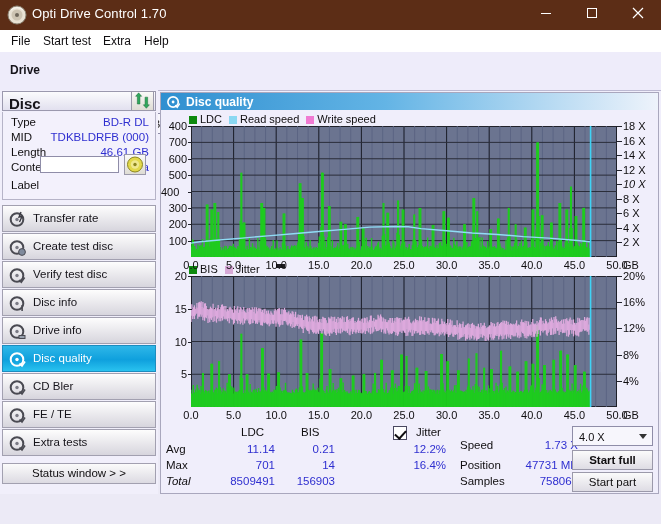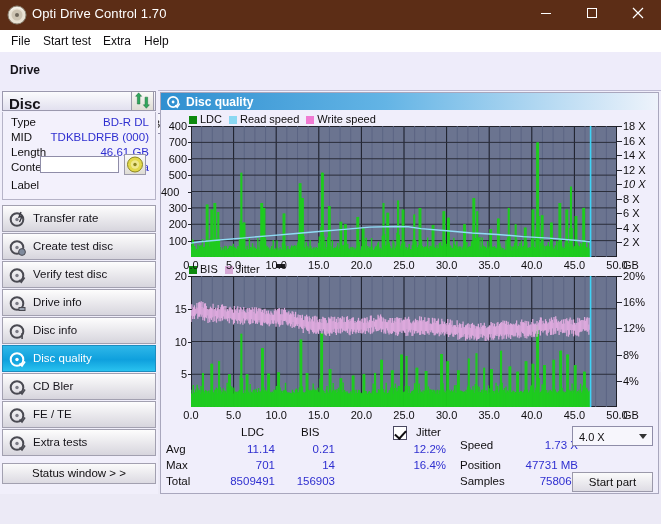--- a/index.html
+++ b/index.html
@@ -337,31 +337,31 @@
           <circle cx="8" cy="8.5" r="6.3" fill="none" stroke="#4a4a52" stroke-width="2"></circle>
           <circle cx="8" cy="8.5" r="1.7" fill="#7a7a85"></circle>
           <path d="M10 13 L12.3 15.3 L15.6 10.6" stroke="#4a4a52" stroke-width="1.7" fill="none"></path>
         </svg>
         <span class="ni-t">Verify test disc</span>
       </div>
       <div class="navitem">
         <svg class="ni-ic" viewBox="0 0 17 17">
           <circle cx="8" cy="8.5" r="6.3" fill="none" stroke="#4a4a52" stroke-width="2"></circle>
           <circle cx="8" cy="8.5" r="1.7" fill="#7a7a85"></circle>
-          <rect x="10" y="12.5" width="6" height="3" fill="#9aa2b0" stroke="#4a4a52"></rect>
+          <rect x="12.3" y="10" width="1.6" height="6" fill="#4a4a52"></rect>
         </svg>
-        <span class="ni-t">Drive info</span>
+        <span class="ni-t">Disc info</span>
       </div>
       <div class="navitem">
         <svg class="ni-ic" viewBox="0 0 17 17">
           <circle cx="8" cy="8.5" r="6.3" fill="none" stroke="#4a4a52" stroke-width="2"></circle>
           <circle cx="8" cy="8.5" r="1.7" fill="#7a7a85"></circle>
-          <rect x="12.3" y="10" width="1.6" height="6" fill="#4a4a52"></rect>
+          <rect x="10" y="12.5" width="6" height="3" fill="#9aa2b0" stroke="#4a4a52"></rect>
         </svg>
-        <span class="ni-t">Disc info</span>
+        <span class="ni-t">Drive info</span>
       </div>
       <div class="navitem sel">
         <svg class="ni-ic" viewBox="0 0 17 17">
           <circle cx="8" cy="8.5" r="6.3" fill="none" stroke="#ffffff" stroke-width="2"></circle>
           <circle cx="8" cy="8.5" r="1.7" fill="#ffffff"></circle>
           <path d="M10.5 12.5 L13 15 L16 10.5" stroke="#ffffff" stroke-width="1.7" fill="none"></path>
         </svg>
         <span class="ni-t">Disc quality</span>
       </div>
       <div class="navitem">
@@ -2149,31 +2149,32 @@
     <div class="st" style="left:6px;top:18px;">Avg</div>
     <div class="stv" style="left:50px;top:18px;width:65px;">11.14</div>
     <div class="stv" style="left:110px;top:18px;width:65px;">0.21</div>
     <div class="stv" style="left:220px;top:18px;width:66px;">12.2%</div>
 
     <div class="st" style="left:6px;top:34px;">Max</div>
     <div class="stv" style="left:50px;top:34px;width:65px;">701</div>
     <div class="stv" style="left:110px;top:34px;width:65px;">14</div>
     <div class="stv" style="left:220px;top:34px;width:66px;">16.4%</div>
 
-    <div class="st" style="left:6px;top:50px;">Total</div>
+    <div class="st" style="left:6px;top:50px;font-style:italic;">Total</div>
     <div class="stv" style="left:50px;top:50px;width:65px;">8509491</div>
     <div class="stv" style="left:110px;top:50px;width:65px;">156903</div>
 
     <div class="st" style="left:300px;top:14px;">Speed</div>
     <div class="stv" style="left:356px;top:14px;width:62px;">1.73 X</div>
     <div class="st" style="left:300px;top:34px;">Position</div>
     <div class="stv" style="left:356px;top:34px;width:62px;">47731 MB</div>
     <div class="st" style="left:300px;top:50px;">Samples</div>
     <div class="stv" style="left:356px;top:50px;width:62px;">758069</div>
 
     <div class="combo" style="left:412px;top:1px;width:81px;height:20px;">
       <div class="cb-txt">4.0 X</div>
       <div class="cb-arrow"></div>
     </div>
+    <div class="btn" style="left:412px;top:25px;width:81px;height:20px;line-height:18px;font-weight:bold;">Start full</div>
     <div class="btn" style="left:412px;top:47px;width:81px;height:20px;line-height:18px;">Start part</div>
   </div>
 
 </div>
 
 </body></html>

